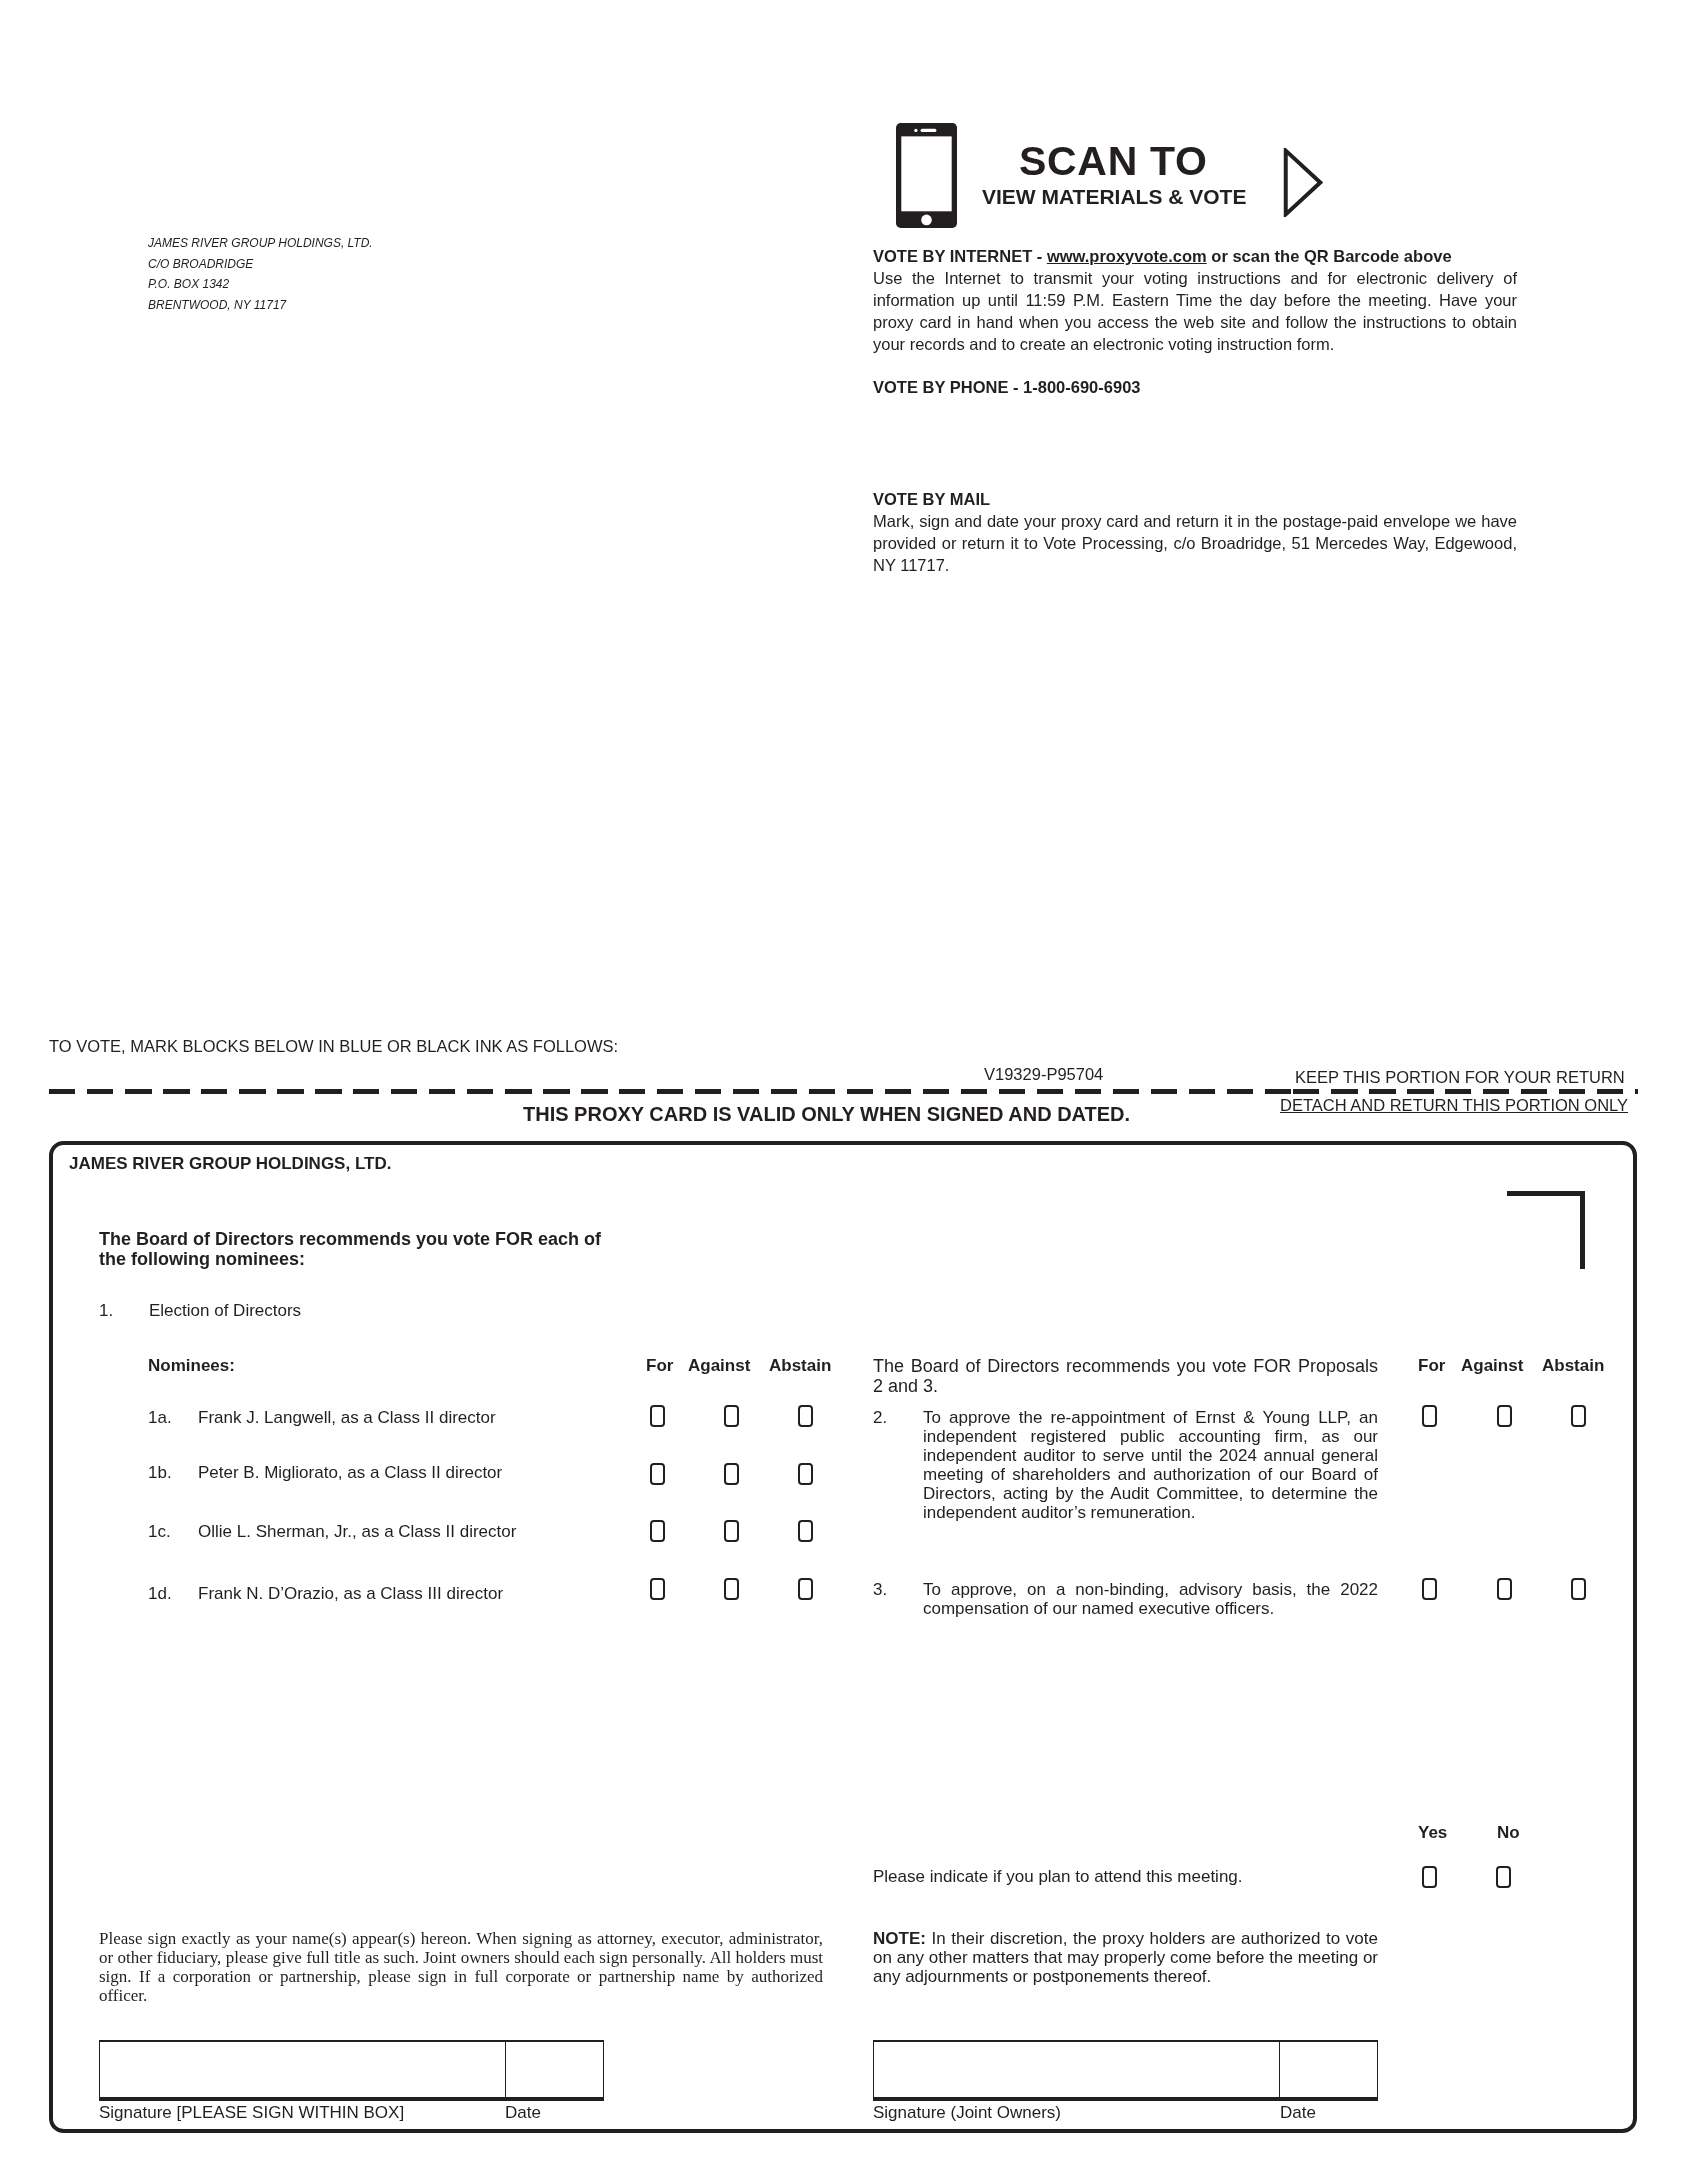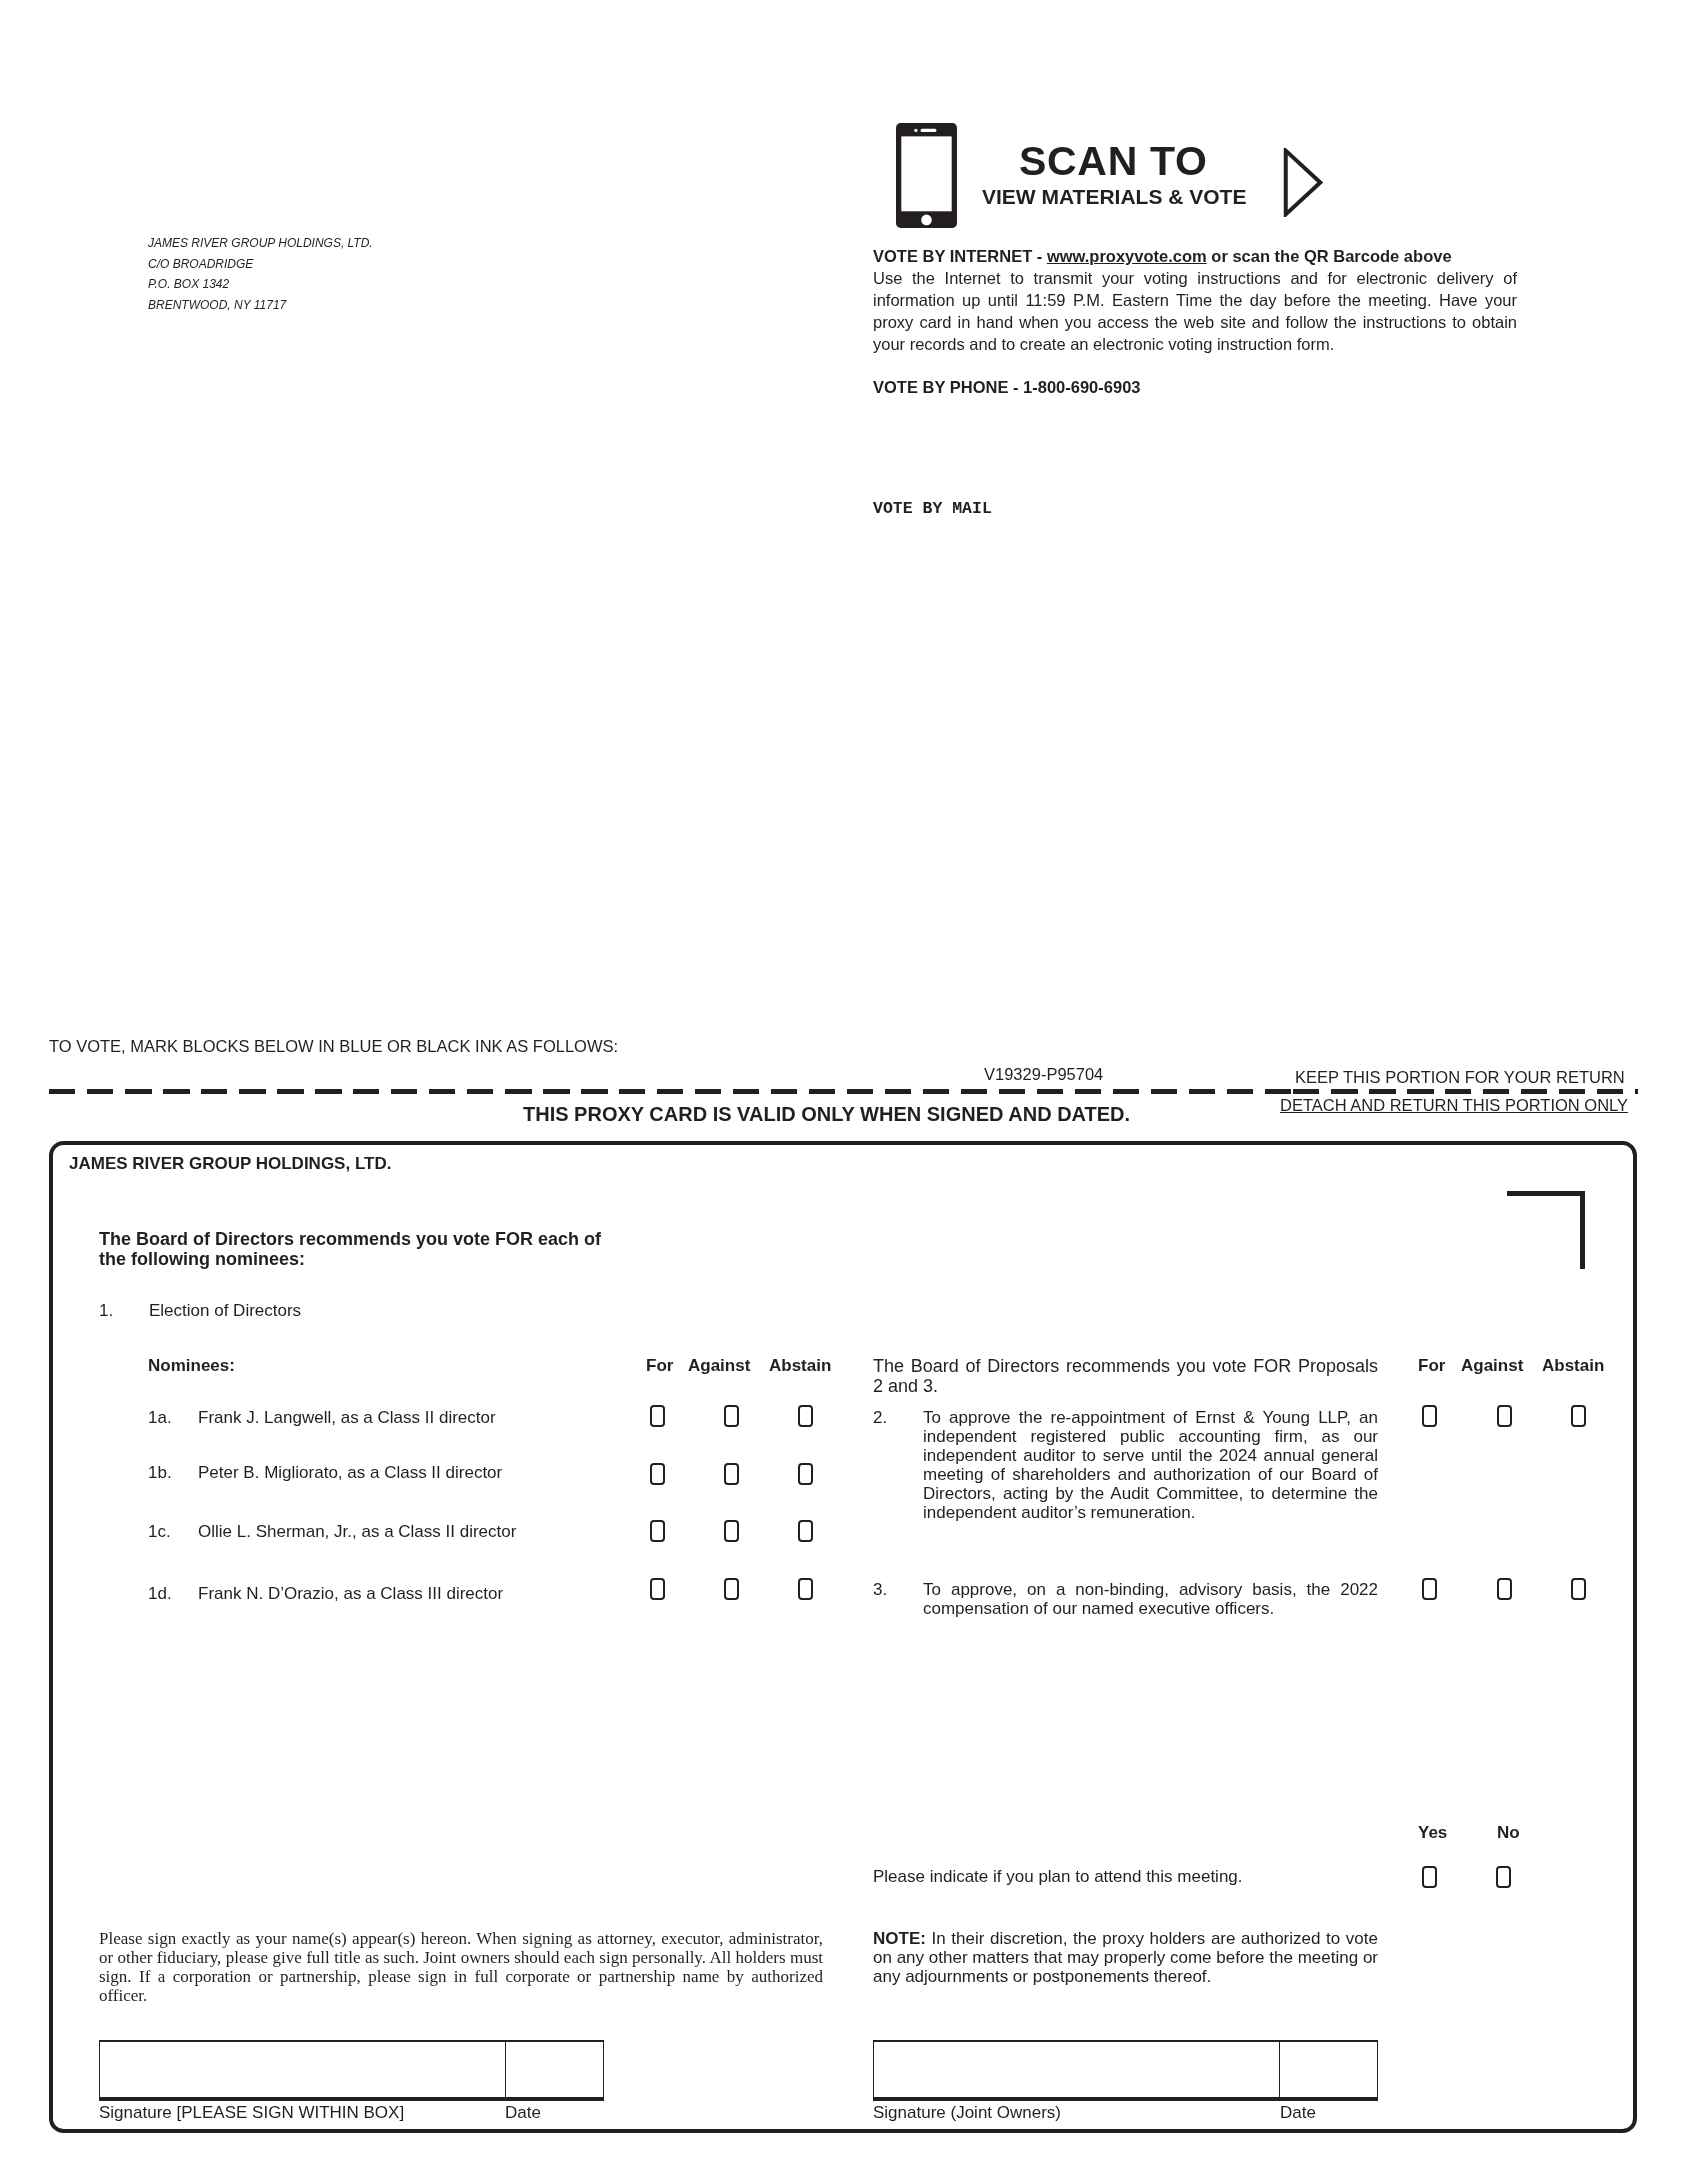--- a/index.html
+++ b/index.html
@@ -13,21 +13,21 @@
   .scan-title { left: 1019px; top: 138px; font-size: 41px; font-weight: bold; letter-spacing: 0.7px; white-space: nowrap; }
   .scan-sub { left: 982px; top: 185px; font-size: 21px; font-weight: bold; white-space: nowrap; }
   .scan-arrow { left: 1283px; top: 148px; width: 40px; height: 69px; }
   
   .vote-block { left: 873px; width: 644px; font-size: 16.5px; line-height: 22px; }
   .vote-block .hd { font-weight: bold; white-space: nowrap; }
   .vote-block .hd a { color: #231f20; text-decoration: underline; }
   .vote-block .body { text-align: justify; }
   .vb1 { top: 245px; }
   .vb2 { top: 376px; }
-  .vb3 { top: 498px; font-family: Liberation Mono, monospace; }
+  .vb3 { top: 488px; }
   
   .mark-line { left: 49px; top: 1037px; font-size: 16.5px; white-space: nowrap; }
   .dash-line { left: 49px; top: 1089px; width: 1244px; height: 4.6px;
     background: repeating-linear-gradient(90deg, #231f20 0 26.5px, transparent 26.5px 38px); }
   .dash-line-r { left: 1293px; top: 1089px; width: 345px; height: 4.6px;
     background: repeating-linear-gradient(90deg, #231f20 0 26.5px, transparent 26.5px 38px); }
   .control-id { left: 984px; top: 1065px; font-size: 16.5px; white-space: nowrap; }
   .keep { left: 1295px; top: 1068px; font-size: 16.5px; white-space: nowrap; }
   .detach { left: 1280px; top: 1096px; font-size: 16.5px; white-space: nowrap; text-decoration: underline; }
   .valid { left: 523px; top: 1103px; font-size: 20px; font-weight: bold; white-space: nowrap; }
@@ -82,20 +82,21 @@
   <div class="hd">
     <span>VOTE BY INTERNET - </span><a>www.proxyvote.com</a><span> or scan the QR Barcode above</span>
   </div>
   <div class="body">Use the Internet to transmit your voting instructions and for electronic delivery of information up until 11:59 P.M. Eastern Time the day before the meeting. Have your proxy card in hand when you access the web site and follow the instructions to obtain your records and to create an electronic voting instruction form.</div>
 </div>
 <div class="abs vote-block vb2">
   <div class="hd">VOTE BY PHONE - 1-800-690-6903</div>
 </div>
 <div class="abs vote-block vb3">
   <div class="hd">VOTE BY MAIL</div>
+  <div class="body">Mark, sign and date your proxy card and return it in the postage-paid envelope we have provided or return it to Vote Processing, c/o Broadridge, 51 Mercedes Way, Edgewood, NY 11717.</div>
 </div>
 
 <div class="abs mark-line">TO VOTE, MARK BLOCKS BELOW IN BLUE OR BLACK INK AS FOLLOWS:</div>
 <div class="abs control-id">V19329-P95704</div>
 <div class="abs keep">KEEP THIS PORTION FOR YOUR RETURN</div>
 <div class="abs dash-line"></div>
 <div class="abs dash-line-r"></div>
 <div class="abs detach">DETACH AND RETURN THIS PORTION ONLY</div>
 <div class="abs valid">THIS PROXY CARD IS VALID ONLY WHEN SIGNED AND DATED.</div>
 

